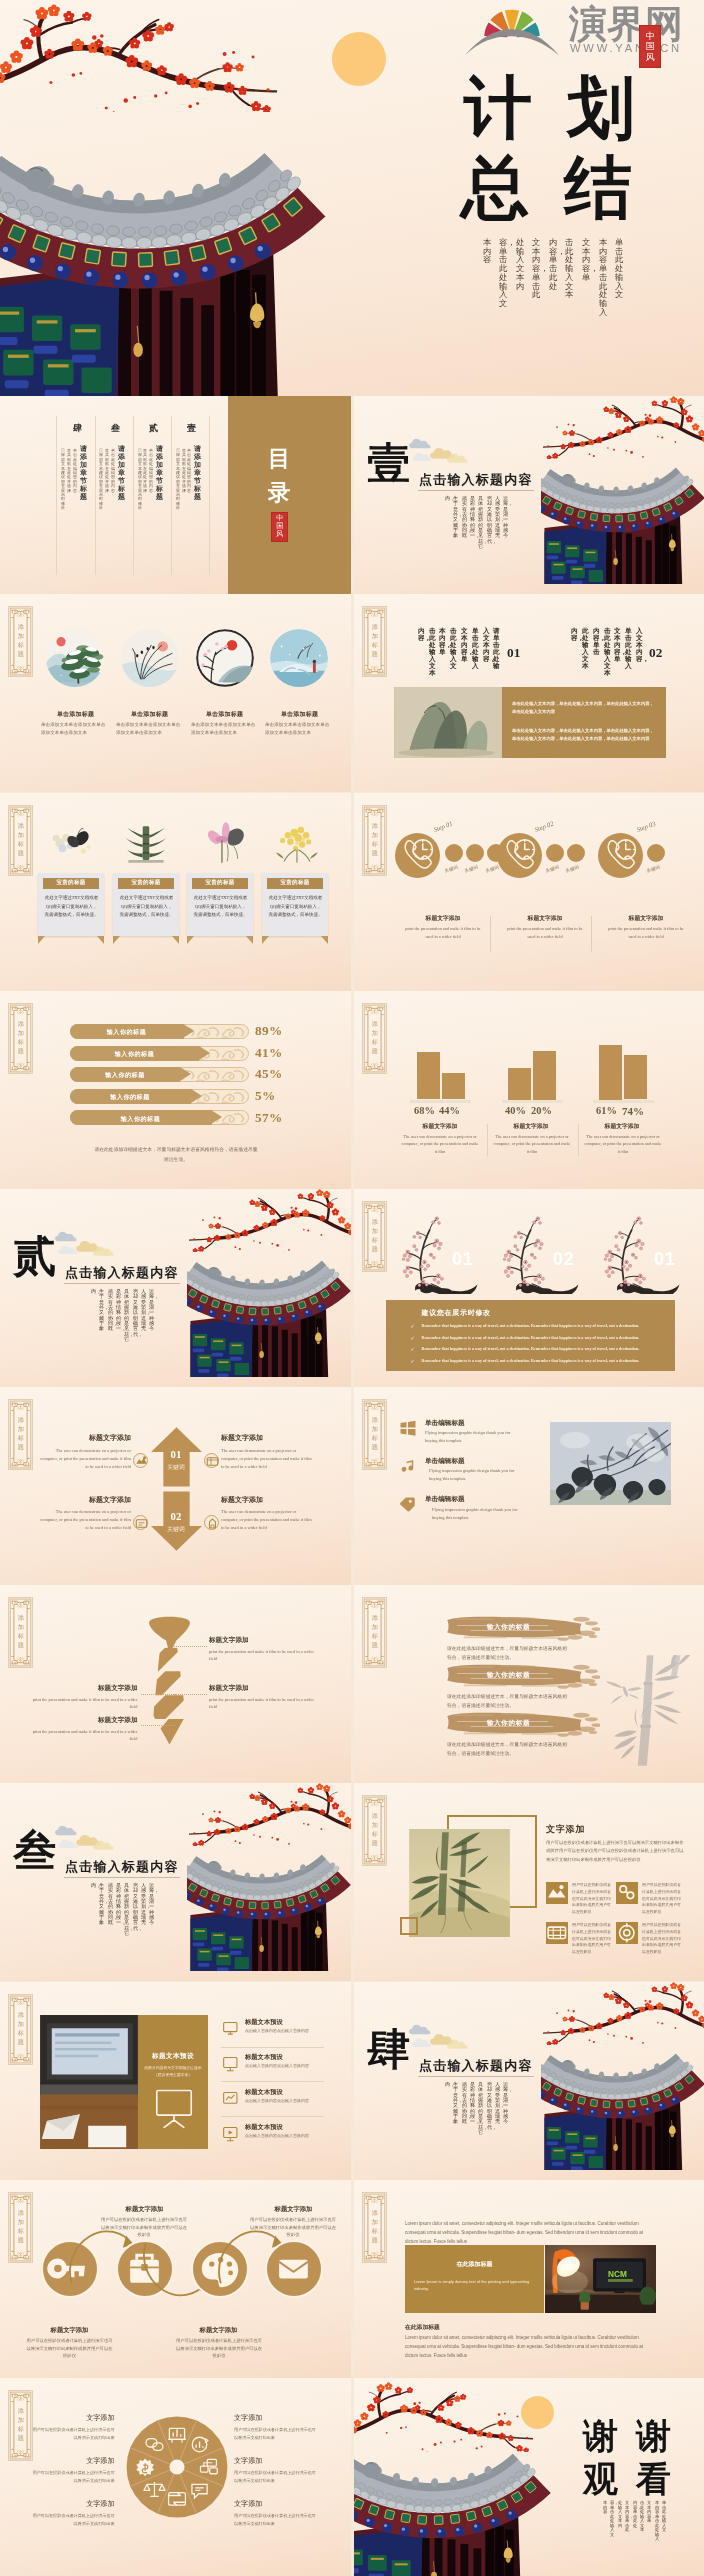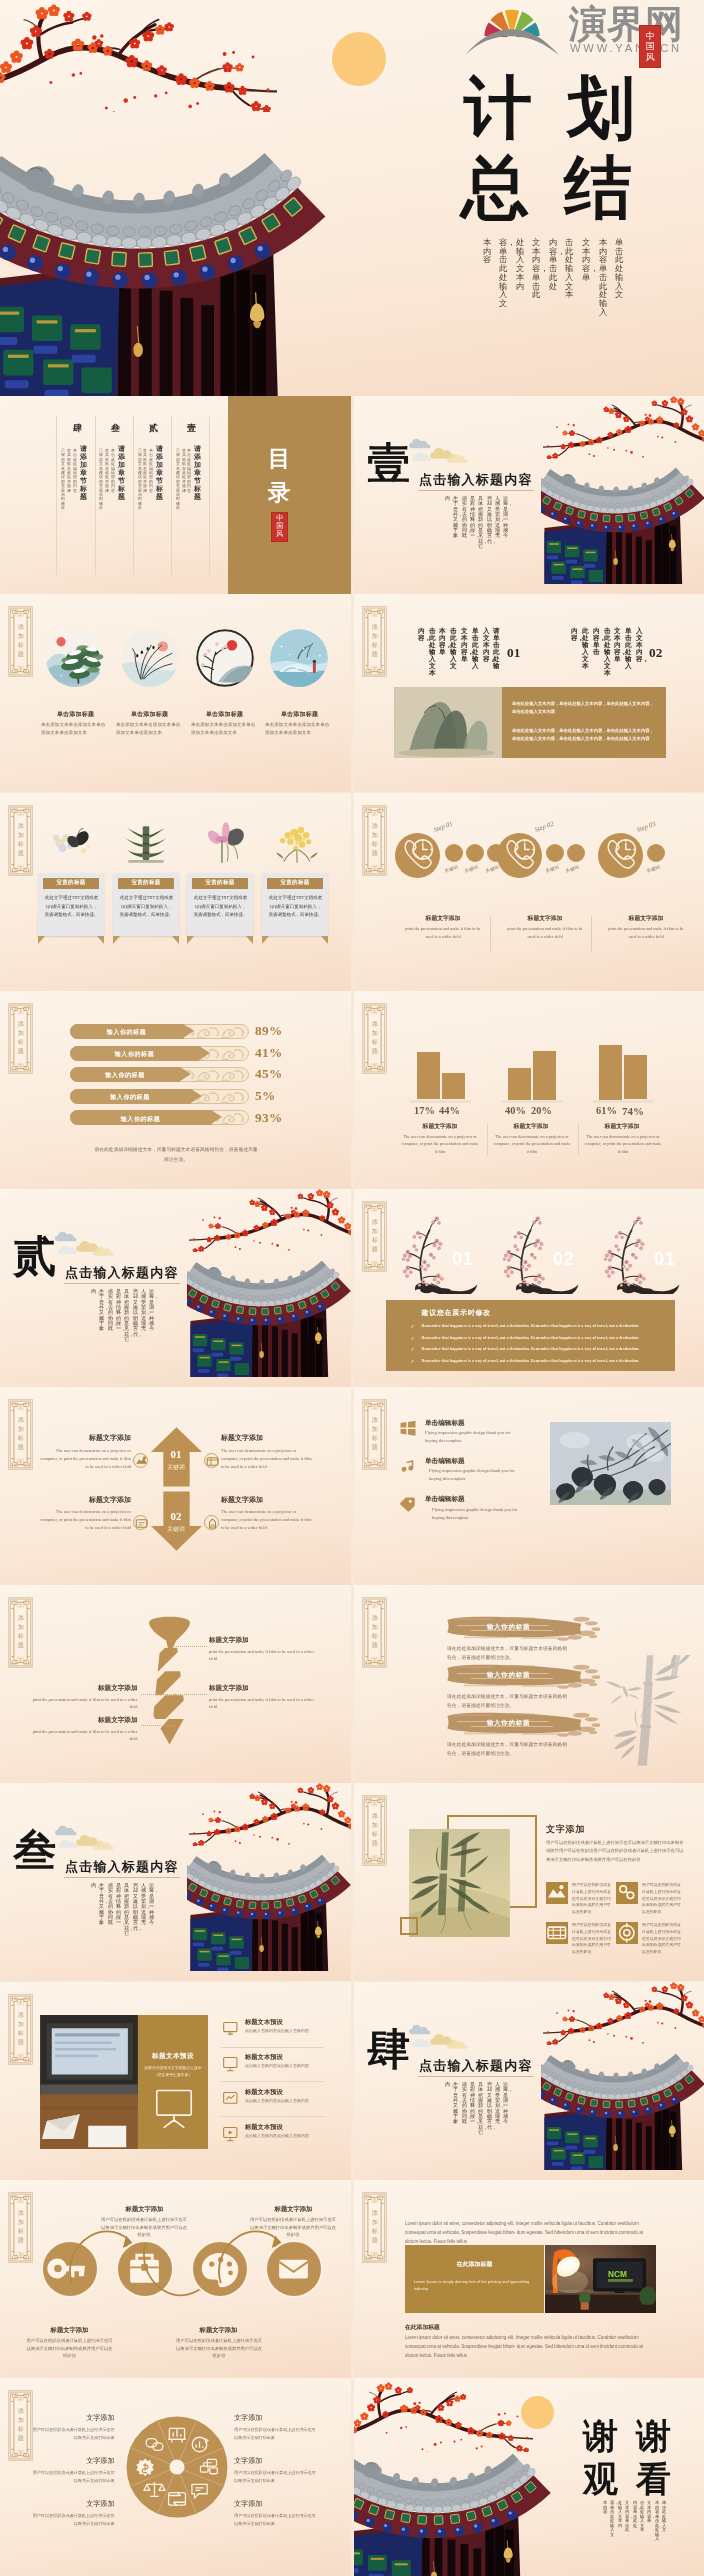--- a/index.html
+++ b/index.html
@@ -764,21 +764,21 @@
       <div class="abs" style="left:70px;top:98px;width:121px;height:15px;border-radius:7.5px 0 0 7.5px;background:#c09b63"></div>
       <div class="abs" style="left:191px;top:98px;width:0;height:0;border-left:11.6px solid #c09b63;border-top:7.5px solid transparent;border-bottom:7.5px solid transparent"></div>
       <div class="abs" style="left:73px;top:102px;width:114px;font-size:6.1px;text-align:center;color:#fff;font-family:'Liberation Serif',serif;font-weight:bold;letter-spacing:0.5px">输入你的标题</div>
       <div class="abs" style="left:255px;top:97px;font-size:13.3px;color:#ab8044;font-family:'Liberation Serif',serif;font-weight:bold;letter-spacing:0.4px">5%</div>
       <div class="abs" style="left:70px;top:119px;width:179px;height:15px;border-radius:7.5px;overflow:hidden;background:#f7e8d2;border:0.8px solid #ddbf95"><svg width="179" height="15" viewBox="0 0 216 18">
           <rect width="216" height="18" fill="url(#orn)"></rect>
         </svg></div>
       <div class="abs" style="left:70px;top:119px;width:142px;height:15px;border-radius:7.5px 0 0 7.5px;background:#c09b63"></div>
       <div class="abs" style="left:211px;top:119px;width:0;height:0;border-left:11.6px solid #c09b63;border-top:7.5px solid transparent;border-bottom:7.5px solid transparent"></div>
       <div class="abs" style="left:73px;top:124px;width:135px;font-size:6.1px;text-align:center;color:#fff;font-family:'Liberation Serif',serif;font-weight:bold;letter-spacing:0.5px">输入你的标题</div>
-      <div class="abs" style="left:255px;top:119px;font-size:13.3px;color:#ab8044;font-family:'Liberation Serif',serif;font-weight:bold;letter-spacing:0.4px">93%</div>
+      <div class="abs" style="left:255px;top:119px;font-size:13.3px;color:#ab8044;font-family:'Liberation Serif',serif;font-weight:bold;letter-spacing:0.4px">57%</div>
       <div class="abs bcn" style="left:93px;top:154px;width:166px;font-size:4.8px;line-height:2;text-align:center">请在此处添加详细描述文本，尽量与标题文本语言风格相符合，语言描述尽量简洁生动。</div>
     </div>
     <div class="slide" style="left:354px;top:991px;width:351px;height:198px">
       <div class="badge"><svg width="25" height="71" viewBox="0 0 30 86">
           <rect x=".5" y=".5" width="29" height="85" fill="none" stroke="#dbc7a8" stroke-width="1"></rect>
           <rect x="2.5" y="2.5" width="25" height="81" fill="none" stroke="#cbad7f" stroke-width="1"></rect>
           <g stroke="#c9a06a" stroke-width="1.1" fill="none">
             <path d="M4 5h7v4H7v5H4M5 5v4M8.5 5v2.5"></path>
             <path d="M26 5h-7v4h4v5h3M25 5v4M21.5 5v2.5"></path>
             <path d="M11 6.5h8M7 14v58M23 14v58"></path>
@@ -789,21 +789,21 @@
           <g stroke="#d5ae72" stroke-width=".6" fill="none">
             <path d="M15 7v6M15 8.5c-2 .6-3.4 2-4.2 4M15 8.5c2 .6 3.4 2 4.2 4M15 10.5c-1.1.5-1.9 1.6-2.4 3.2M15 10.5c1.1.5 1.9 1.6 2.4 3.2"></path>
           </g>
           <g stroke="#d5ae72" stroke-width=".6" fill="none">
             <path d="M15 79v-6M15 77.5c-2-.6-3.4-2-4.2-4M15 77.5c2-.6 3.4-2 4.2-4M15 75.5c-1.1-.5-1.9-1.6-2.4-3.2M15 75.5c1.1-.5 1.9-1.6 2.4-3.2"></path>
           </g>
         </svg><span class="lbl">添加标题</span></div>
       <div class="abs" style="left:63px;top:61px;width:23px;height:47px;background:#bd9154"></div>
       <div class="abs" style="left:88px;top:82px;width:23px;height:26px;background:#bd9154"></div>
       <div class="abs" style="left:56px;top:109px;width:61px;height:3.3px;background:#ece1ce"></div>
-      <div class="abs sf" style="left:60px;top:114px;font-size:10.4px;color:#6d5a3e;font-weight:bold">17%</div>
+      <div class="abs sf" style="left:60px;top:114px;font-size:10.4px;color:#6d5a3e;font-weight:bold">68%</div>
       <div class="abs sf" style="left:85px;top:114px;font-size:10.4px;color:#6d5a3e;font-weight:bold">44%</div>
       <div class="abs hcn" style="left:48px;top:131px;width:76px;font-size:5.8px;text-align:center">标题文字添加</div>
       <div class="abs ben" style="left:46px;top:142px;width:80px;font-size:4.3px;line-height:1.7;text-align:center">The user can demonstrate on a projector or computer, or print the presentation and make it film</div>
       <div class="abs" style="left:133px;top:133px;width:0.8px;height:31.5px;background:#e2d2ba"></div>
       <div class="abs" style="left:154px;top:77px;width:23px;height:32px;background:#bd9154"></div>
       <div class="abs" style="left:179px;top:60px;width:23px;height:49px;background:#bd9154"></div>
       <div class="abs" style="left:148px;top:109px;width:61px;height:3.3px;background:#ece1ce"></div>
       <div class="abs sf" style="left:151px;top:114px;font-size:10.4px;color:#6d5a3e;font-weight:bold">40%</div>
       <div class="abs sf" style="left:177px;top:114px;font-size:10.4px;color:#6d5a3e;font-weight:bold">20%</div>
       <div class="abs hcn" style="left:139px;top:131px;width:76px;font-size:5.8px;text-align:center">标题文字添加</div>

